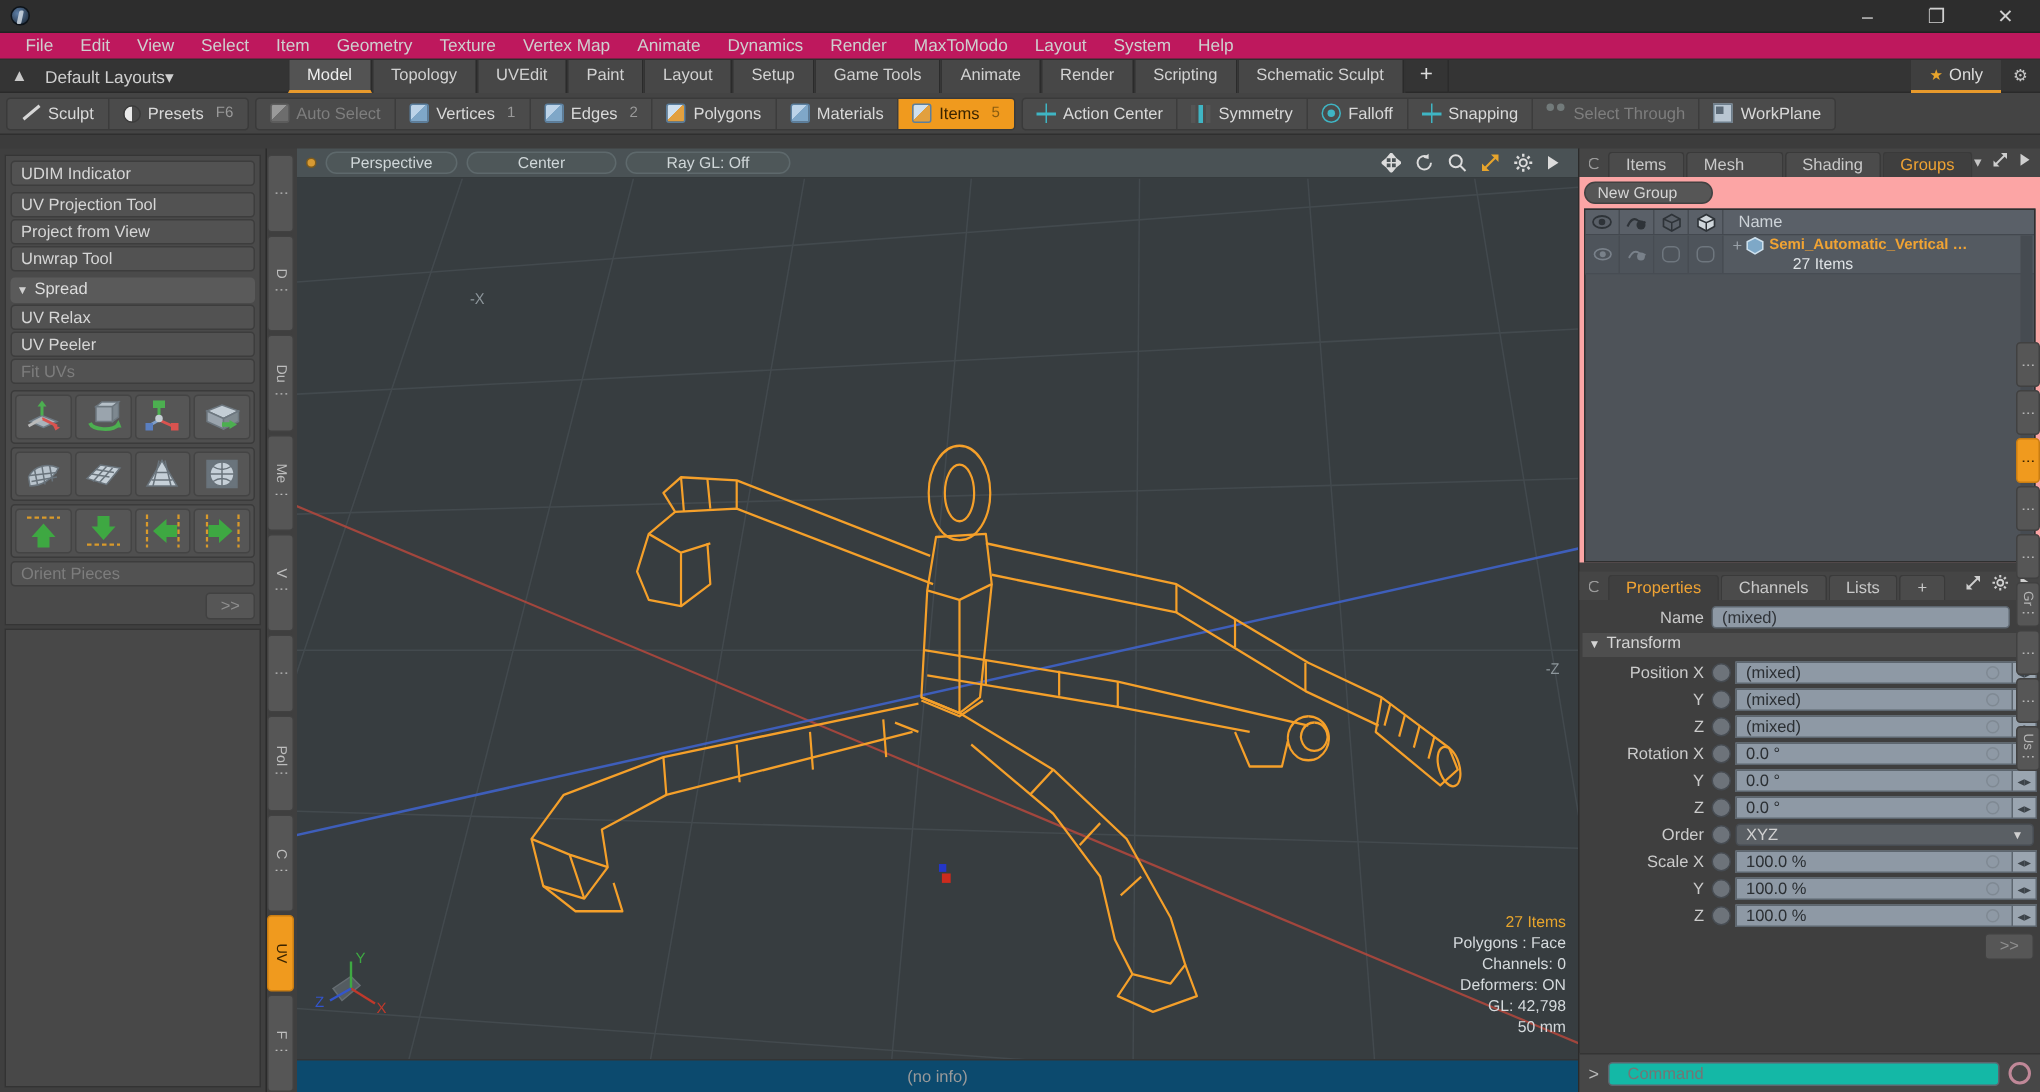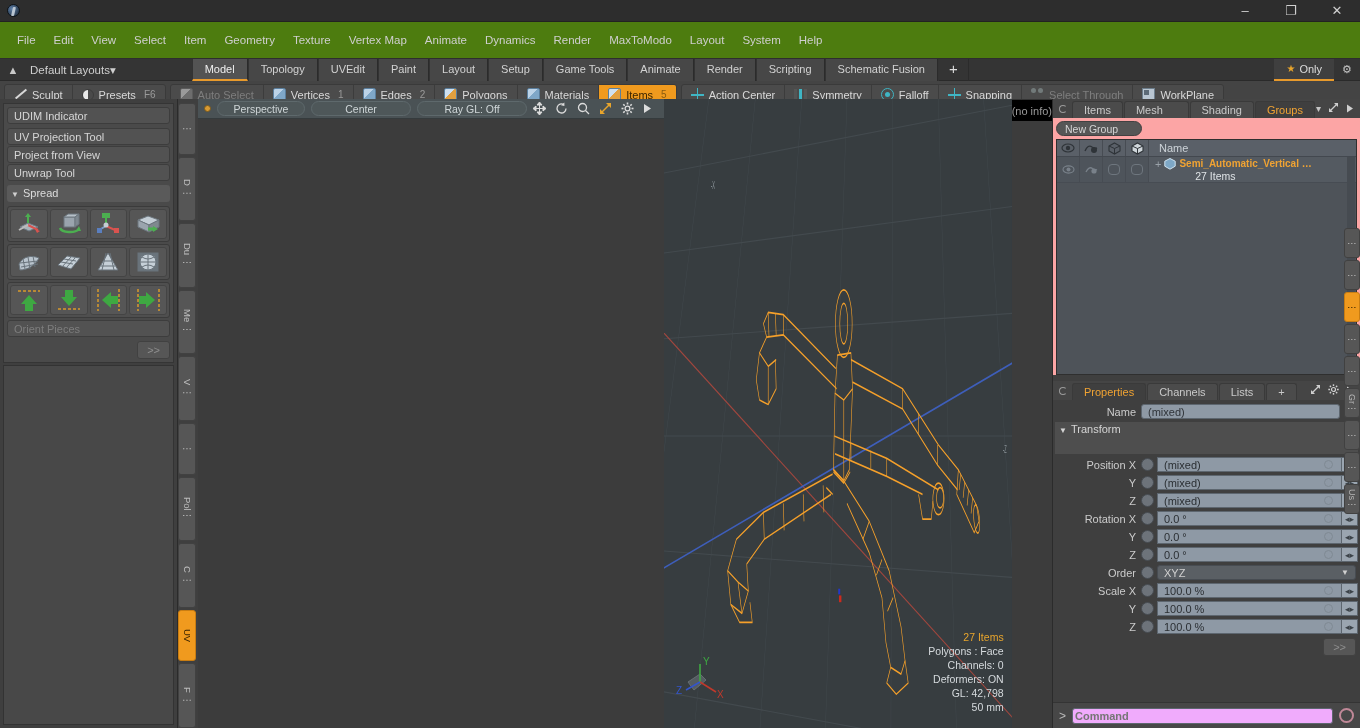--- a/index.html
+++ b/index.html
@@ -21,21 +21,21 @@
     background:radial-gradient(circle at 35% 35%,#5d7fa8,#16202b);
     border:1px solid #0d1319; flex:none; position:relative;
   }
   .app-logo:after{content:"";position:absolute;left:4px;top:2px;width:3px;height:9px;
     background:#cfd8e2;transform:skewX(-12deg);border-radius:1px;opacity:.85;}
   .title-text{ font-size:12px; color:#d6d6d6; white-space:nowrap; }
   .win-buttons{ margin-left:auto; display:flex; height:100%; }
   .win-btn{ width:46px;height:100%;display:flex;align-items:center;justify-content:center;
     color:#d0d0d0; font-size:13px; }
   
-  .menubar{ height:37px; background:#4d7c0f; display:flex; align-items:center;
+  .menubar{ height:18px; background:#be185d; display:flex; align-items:center;
     padding-left:8px; border-bottom:1px solid #2e2e2e;}
   .menubar span{ padding:0 9px; font-size:11.5px; color:#cfcfcf; line-height:22px;}
   
   .layoutbar{ height:22px; background:#343434; display:flex; align-items:center;
     border-bottom:1px solid #2a2a2a; }
   .layout-home{ width:26px;text-align:center;color:#c9c9c9;font-size:11px;}
   .layouts-label{ padding:0 10px 0 4px; color:#cfcfcf; font-size:11.5px;}
   .layout-tabs{ display:flex; height:22px; margin-left:66px;}
   .ltab{ padding:0 12px; height:22px;line-height:21px; font-size:11px; color:#d2d2d2;
     background:#474747; border-left:1px solid #333;border-right:1px solid #2b2b2b;}
@@ -106,33 +106,33 @@
   .dbl-arrow{ background:#565656;border:1px solid #414141;border-radius:3px;color:#8e8e8e;
     font-size:11px;padding:2px 9px;}
   .leftblank{ flex:1; background:#484848; border:1px solid #333; margin:2px 3px 3px 3px;}
   .vtabs{ width:20px; background:#3f3f3f; display:flex;flex-direction:column;
     padding:4px 2px 0 0; gap:2px;}
   .vtab{ background:#565656;border:1px solid #414141;border-radius:3px;
     writing-mode:vertical-rl; text-orientation:mixed; font-size:9.5px; color:#bdbdbd;
     display:flex;align-items:center;justify-content:center; padding:3px 0;}
   .vtab.active{background:#f09a1e;color:#3a2400;border-color:#c97d12;}
   
-  .viewwrap{ flex:1; display:flex; flex-direction:row; background:#3c3c3c;}
+  .viewwrap{ flex:1; display:flex; flex-direction:column; background:#3c3c3c;}
   .vp-header{ height:20px; background:#4a5255; display:flex; align-items:center;
     padding:0 6px; gap:6px; border-bottom:1px solid #353b3d;}
   .vp-dot{width:7px;height:7px;border-radius:50%;background:#d79a33;border:1px solid #7b5a1d;flex:none;}
   .vp-pill{ border:1px solid #5e696c; border-radius:9px; height:15px; line-height:14px;
     padding:0 14px; font-size:10.5px; color:#cfd6d8; background:#4e5759; text-align:center;}
   .vp-icons{ margin-left:auto; display:flex; align-items:center; gap:9px; padding-right:6px;}
   .vp-icons svg{display:block;}
   .viewport{ position:relative; flex:1; overflow:hidden; background:#373d40;}
   .vp-stats{ position:absolute; right:8px; bottom:14px; text-align:right;
     font-size:10.5px; color:#d5dadd; line-height:14px;}
   .vp-stats .it{ color:#e8a52c; }
-  .statusbar{ height:22px; background:#000000; border-top:1px solid #343434;
+  .statusbar{ height:22px; background:#0c4a6e; border-top:1px solid #343434;
     display:flex;align-items:center;justify-content:center; color:#9a9a9a; font-size:11px;text-align:center;}
   
   .rightpanel{ width:308px; background:#3f3f3f; display:flex; flex-direction:column;
     border-left:1px solid #2b2b2b;}
   .rp-tabbar{ height:19px; background:#454545; display:flex; align-items:flex-end; gap:0;
     padding-left:4px;}
   .rp-circ{width:8px;height:8px;border-radius:50%;border:1.5px solid #9a9a9a;margin:0 5px 5px 2px;
     border-right-color:transparent;flex:none;}
   .rtab{ padding:0 11px;height:17px;line-height:16px;font-size:11px;color:#c9c9c9;
     background:#4b4b4b;border:1px solid #3a3a3a;border-bottom:none;border-radius:3px 3px 0 0;
@@ -163,37 +163,37 @@
   .pfield{ flex:1; background:#8e99a5; border:1px solid #5d666f; border-radius:3px;
     height:15px; line-height:14px; padding:0 6px; color:#2f3338; font-size:11px;}
   .pcircle{ width:13px;height:13px;border-radius:50%;background:#6d737a;
     border:1px solid #474c52; margin-right:3px; flex:none;}
   .pnum{ flex:1; background:#8e99a5; border:1px solid #5d666f; height:15px;line-height:14px;
     padding:0 6px; color:#2b2f33; font-size:11px; display:flex; align-items:center;}
   .pnum .val{flex:1;}
   .pnum .knob{width:9px;height:9px;border-radius:50%;border:1.5px solid #7f8993;margin-right:2px;}
   .parrows{ width:16px; background:#9aa5b0; border:1px solid #5d666f; border-left:none;
     height:15px; display:flex;align-items:center;justify-content:center;color:#3c4349;font-size:9px;flex:none;}
-  .sect-hdr{ background:#4e4e4e; height:32px;line-height:15px;padding-left:4px;
+  .sect-hdr{ background:#4e4e4e; height:16px;line-height:15px;padding-left:4px;
     font-size:11px;color:#d4d4d4; margin:2px 2px 2px 2px;}
   .sect-hdr .caret{font-size:8px;margin-right:4px;}
   .pselect{ flex:1; background:#5a5f64; border:1px solid #474c52; border-radius:3px;
     height:15px;line-height:14px;padding:0 6px;color:#d0d0d0;font-size:11px;
     display:flex;align-items:center;}
   .pselect .cv{flex:1;}
   .rp-vtabs{ position:absolute; right:0; top:129px; width:16px; display:flex;flex-direction:column;gap:2px;}
   .rvtab{ background:#565656;border:1px solid #414141;border-radius:3px; height:30px;
     writing-mode:vertical-rl; font-size:9px;color:#b5b5b5;display:flex;align-items:center;justify-content:center;}
   .rvtab.active{background:#f09a1e;border-color:#c97d12;color:#3a2400;}
   .prop-dblrow{display:flex;justify-content:flex-end;padding:2px 4px 0 0;}
   .cmdbar{ margin-top:auto; height:26px; background:#474747; border-top:1px solid #343434;
     display:flex; align-items:center; padding:0 6px; gap:6px;}
   .cmd-gt{ color:#b9b9b9; font-size:12px;}
-  .cmd-input{ flex:1; background:#f0abfc; border:1px solid #5d666f; border-radius:3px;
-    height:16px;line-height:15px;padding:0 2px;color:#4a5056;font-size:11px;font-weight:bold;}
+  .cmd-input{ flex:1; background:#14b8a6; border:1px solid #5d666f; border-radius:3px;
+    height:16px;line-height:15px;padding:0 12px;color:#4a5056;font-size:11px;}
   .cmd-rec{ width:15px;height:15px;border-radius:50%;border:2px solid #c08898;flex:none;}
   .axis-gizmo{ position:absolute; left:12px; bottom:18px; }
 </style>
 </head>
 <body>
 
 <div class="titlebar">
   <div class="app-logo"></div>
   <div class="win-buttons">
     <div class="win-btn">–</div>
@@ -229,21 +229,21 @@
       <div class="ltab active">Model</div>
       <div class="ltab">Topology</div>
       <div class="ltab">UVEdit</div>
       <div class="ltab">Paint</div>
       <div class="ltab">Layout</div>
       <div class="ltab">Setup</div>
       <div class="ltab">Game Tools</div>
       <div class="ltab">Animate</div>
       <div class="ltab">Render</div>
       <div class="ltab">Scripting</div>
-      <div class="ltab">Schematic Fusion</div>
+      <div class="ltab">Schematic Sculpt</div>
       <div class="ltab plus">+</div>
     </div>
   <div class="only-btn">
     <span class="only-star">★</span>
     <span>Only</span>
   </div>
   <div class="gear-right">⚙</div>
 </div>
 
 <div class="modebar">
@@ -329,20 +329,25 @@
       <div style="height:3px"></div>
       <div id="lp-mid-btns">
           <div class="lp-btn">UV Projection Tool</div>
           <div class="lp-btn">Project from View</div>
           <div class="lp-btn">Unwrap Tool</div>
         </div>
       <div style="height:3px"></div>
       <div class="lp-sec">
         <span class="caret">▼</span><span>Spread</span>
       </div>
+      <div id="lp-low-btns">
+          <div class="lp-btn">UV Relax</div>
+          <div class="lp-btn">UV Peeler</div>
+          <div class="lp-btn dim">Fit UVs</div>
+        </div>
       <div style="height:3px"></div>
 
       <div class="icon-grid">
         <div class="ibtn">
           <svg width="26" height="24" viewBox="0 0 26 24">
             <polygon points="4,15 12,11 22,15 13,19" fill="#a9b3bb" stroke="#6e7a84"></polygon>
             <line x1="12" y1="11" x2="12" y2="3" stroke="#4caf50" stroke-width="2"></line>
             <polygon points="12,1 9,5 15,5" fill="#4caf50"></polygon>
             <line x1="12" y1="13" x2="22" y2="18" stroke="#d9534f" stroke-width="2"></line>
             <polygon points="24,19 19,17 21,21" fill="#d9534f"></polygon>

